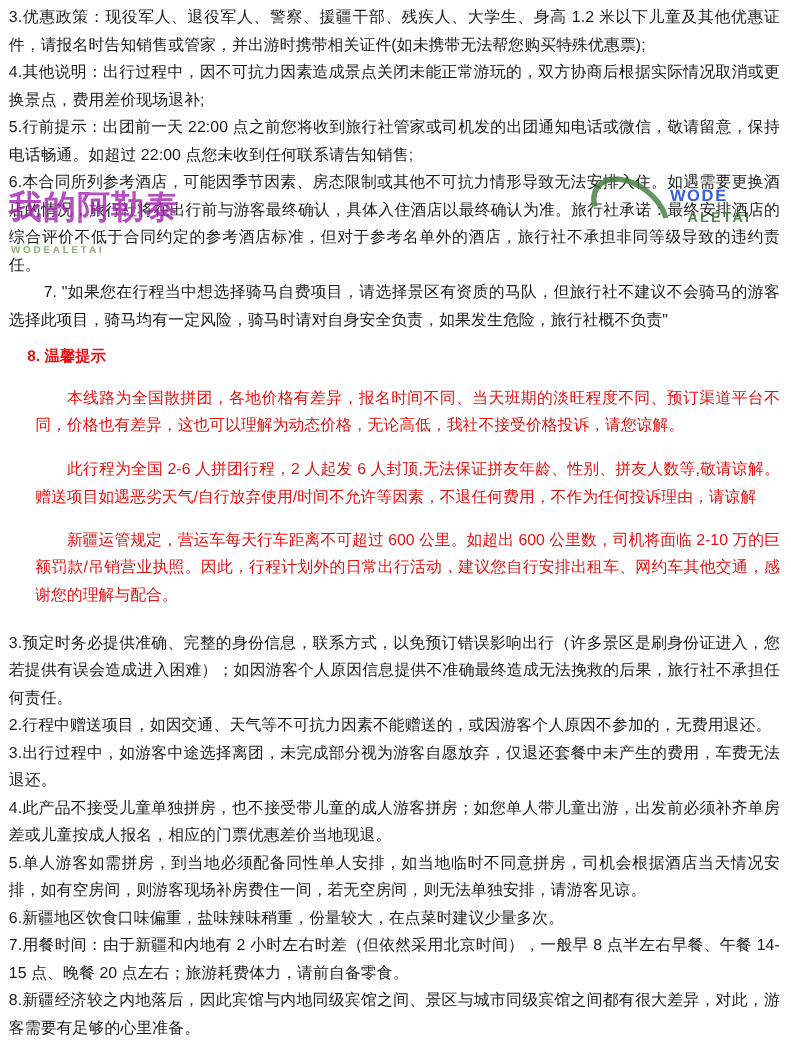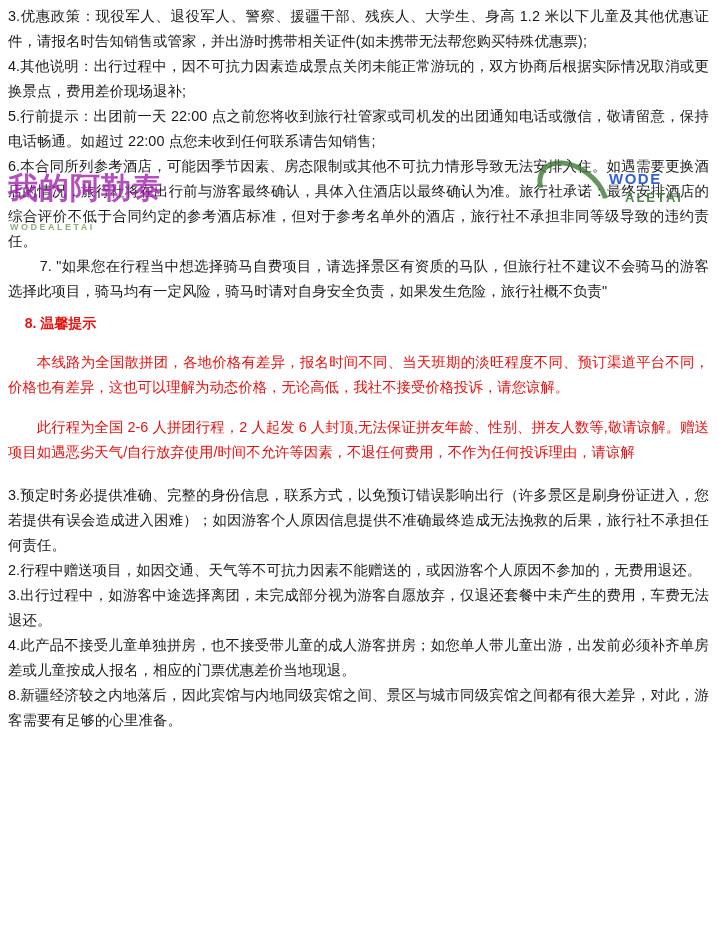--- a/index.html
+++ b/index.html
@@ -24,20 +24,21 @@
   }
   .para {
     font-size: 14.4px;
     line-height: 25px;
     margin: 0 0 0 0;
     text-align: justify;
     letter-spacing: 0.1px;
   }
   .indent {
     text-indent: 2em;
+    margin-left: 24px;
   }
   .indent3 {
     text-indent: 2.2em;
   }
   .section-warn {
     margin-top: 6px;
   }
   .warn-title {
     font-size: 14px;
     font-weight: bold;
@@ -141,29 +142,33 @@
     <p class="para">4.其他说明：出行过程中，因不可抗力因素造成景点关闭未能正常游玩的，双方协商后根据实际情况取消或更换景点，费用差价现场退补;</p>
     <p class="para">5.行前提示：出团前一天 22:00 点之前您将收到旅行社管家或司机发的出团通知电话或微信，敬请留意，保持电话畅通。如超过 22:00 点您未收到任何联系请告知销售;</p>
     <p class="para">6.本合同所列参考酒店，可能因季节因素、房态限制或其他不可抗力情形导致无法安排入住。如遇需要更换酒店的情况，旅行社将在出行前与游客最终确认，具体入住酒店以最终确认为准。旅行社承诺：最终安排酒店的综合评价不低于合同约定的参考酒店标准，但对于参考名单外的酒店，旅行社不承担非同等级导致的违约责任。</p>
     <p class="para indent3">7. "如果您在行程当中想选择骑马自费项目，请选择景区有资质的马队，但旅行社不建议不会骑马的游客选择此项目，骑马均有一定风险，骑马时请对自身安全负责，如果发生危险，旅行社概不负责"</p>
   </div>
 
   <div class="section-warn">
     <div class="warn-title">8. 温馨提示</div>
     <p class="warn-body indent">本线路为全国散拼团，各地价格有差异，报名时间不同、当天班期的淡旺程度不同、预订渠道平台不同，价格也有差异，这也可以理解为动态价格，无论高低，我社不接受价格投诉，请您谅解。</p>
     <p class="warn-body indent">此行程为全国 2-6 人拼团行程，2 人起发 6 人封顶,无法保证拼友年龄、性别、拼友人数等,敬请谅解。赠送项目如遇恶劣天气/自行放弃使用/时间不允许等因素，不退任何费用，不作为任何投诉理由，请谅解</p>
+    <p class="warn-body indent">新疆运管规定，营运车每天行车距离不可超过 600 公里。如超出 600 公里数，司机将面临 2-10 万的巨额罚款/吊销营业执照。因此，行程计划外的日常出行活动，建议您自行安排出租车、网约车其他交通，感谢您的理解与配合。</p>
   </div>
 
   <div class="spacer-sm"></div>
 
   <div>
     <p class="para">3.预定时务必提供准确、完整的身份信息，联系方式，以免预订错误影响出行（许多景区是刷身份证进入，您若提供有误会造成进入困难）；如因游客个人原因信息提供不准确最终造成无法挽救的后果，旅行社不承担任何责任。</p>
     <p class="para">2.行程中赠送项目，如因交通、天气等不可抗力因素不能赠送的，或因游客个人原因不参加的，无费用退还。</p>
     <p class="para">3.出行过程中，如游客中途选择离团，未完成部分视为游客自愿放弃，仅退还套餐中未产生的费用，车费无法退还。</p>
     <p class="para">4.此产品不接受儿童单独拼房，也不接受带儿童的成人游客拼房；如您单人带儿童出游，出发前必须补齐单房差或儿童按成人报名，相应的门票优惠差价当地现退。</p>
+    <p class="para">5.单人游客如需拼房，到当地必须配备同性单人安排，如当地临时不同意拼房，司机会根据酒店当天情况安排，如有空房间，则游客现场补房费住一间，若无空房间，则无法单独安排，请游客见谅。</p>
+    <p class="para">6.新疆地区饮食口味偏重，盐味辣味稍重，份量较大，在点菜时建议少量多次。</p>
+    <p class="para">7.用餐时间：由于新疆和内地有 2 小时左右时差（但依然采用北京时间），一般早 8 点半左右早餐、午餐 14-15 点、晚餐 20 点左右；旅游耗费体力，请前自备零食。</p>
     <p class="para">8.新疆经济较之内地落后，因此宾馆与内地同级宾馆之间、景区与城市同级宾馆之间都有很大差异，对此，游客需要有足够的心里准备。</p>
 
   </div>
 
   <div class="watermark">
     <div class="wm-text">我的阿勒泰</div>
     <div class="wm-sub">WODEALETAI</div>
     <div class="wm-logo">
       <div class="wm-swoosh"></div>
       <div class="wm-brand">WODE</div>

